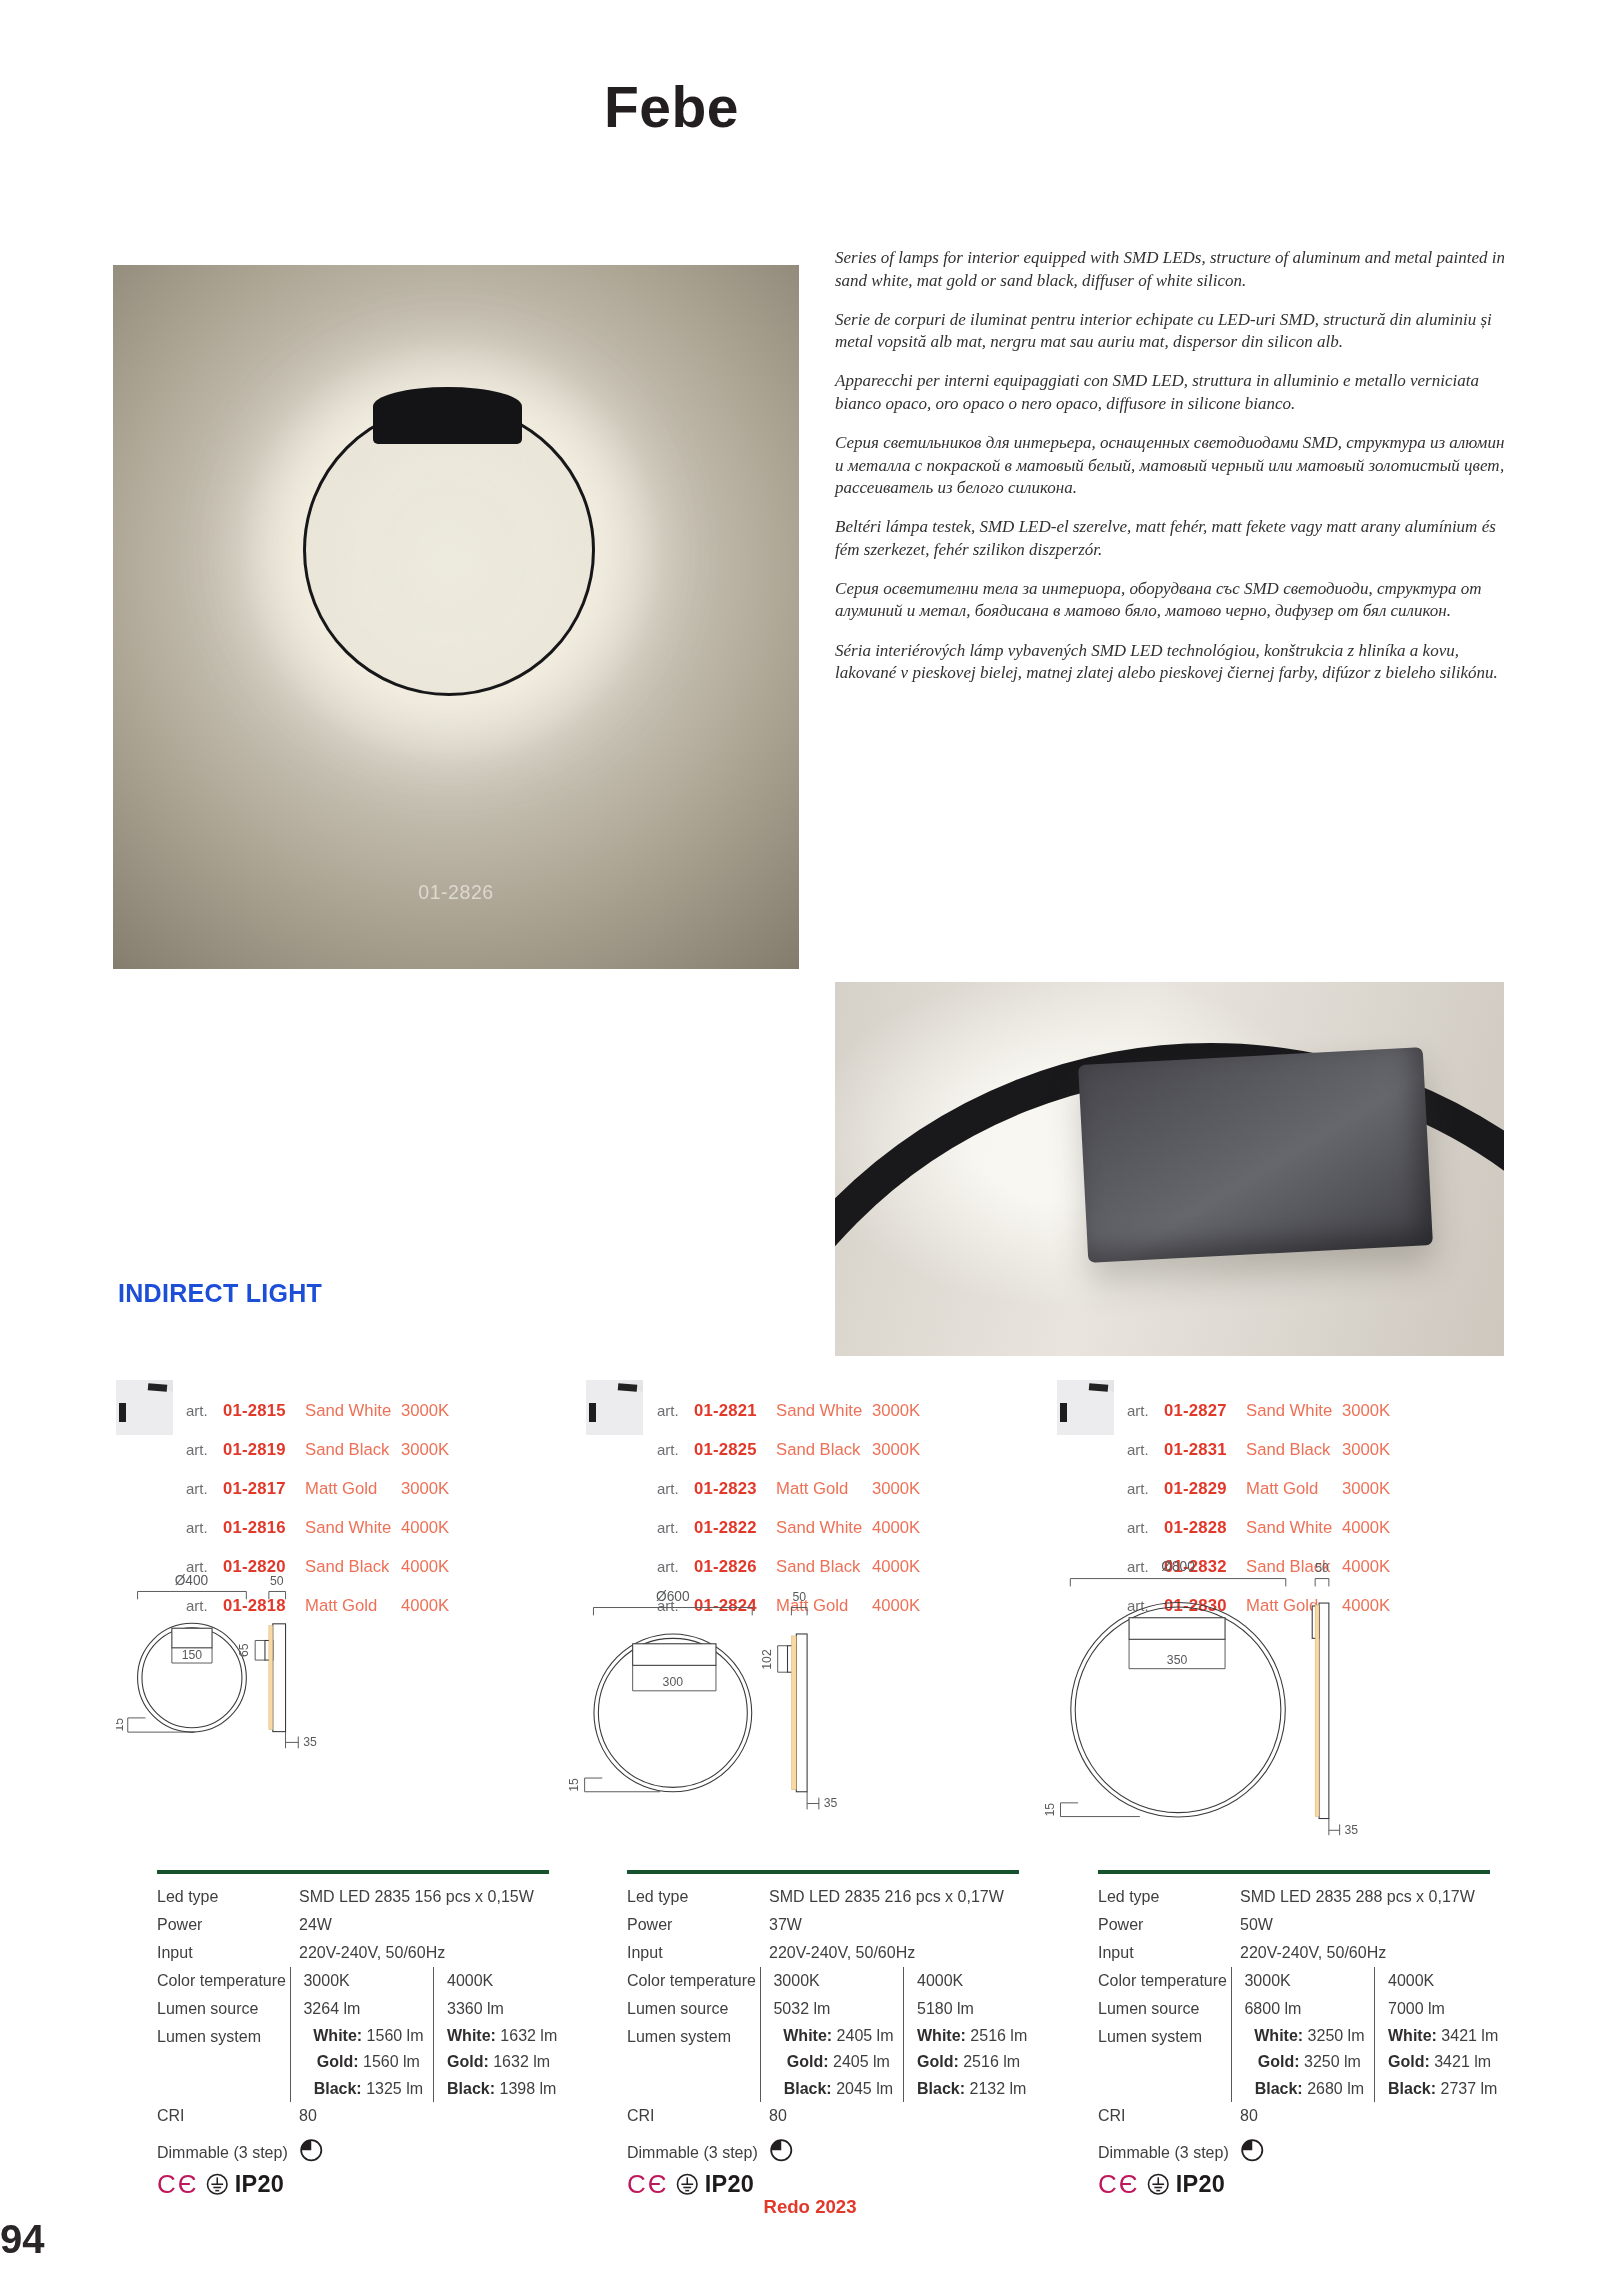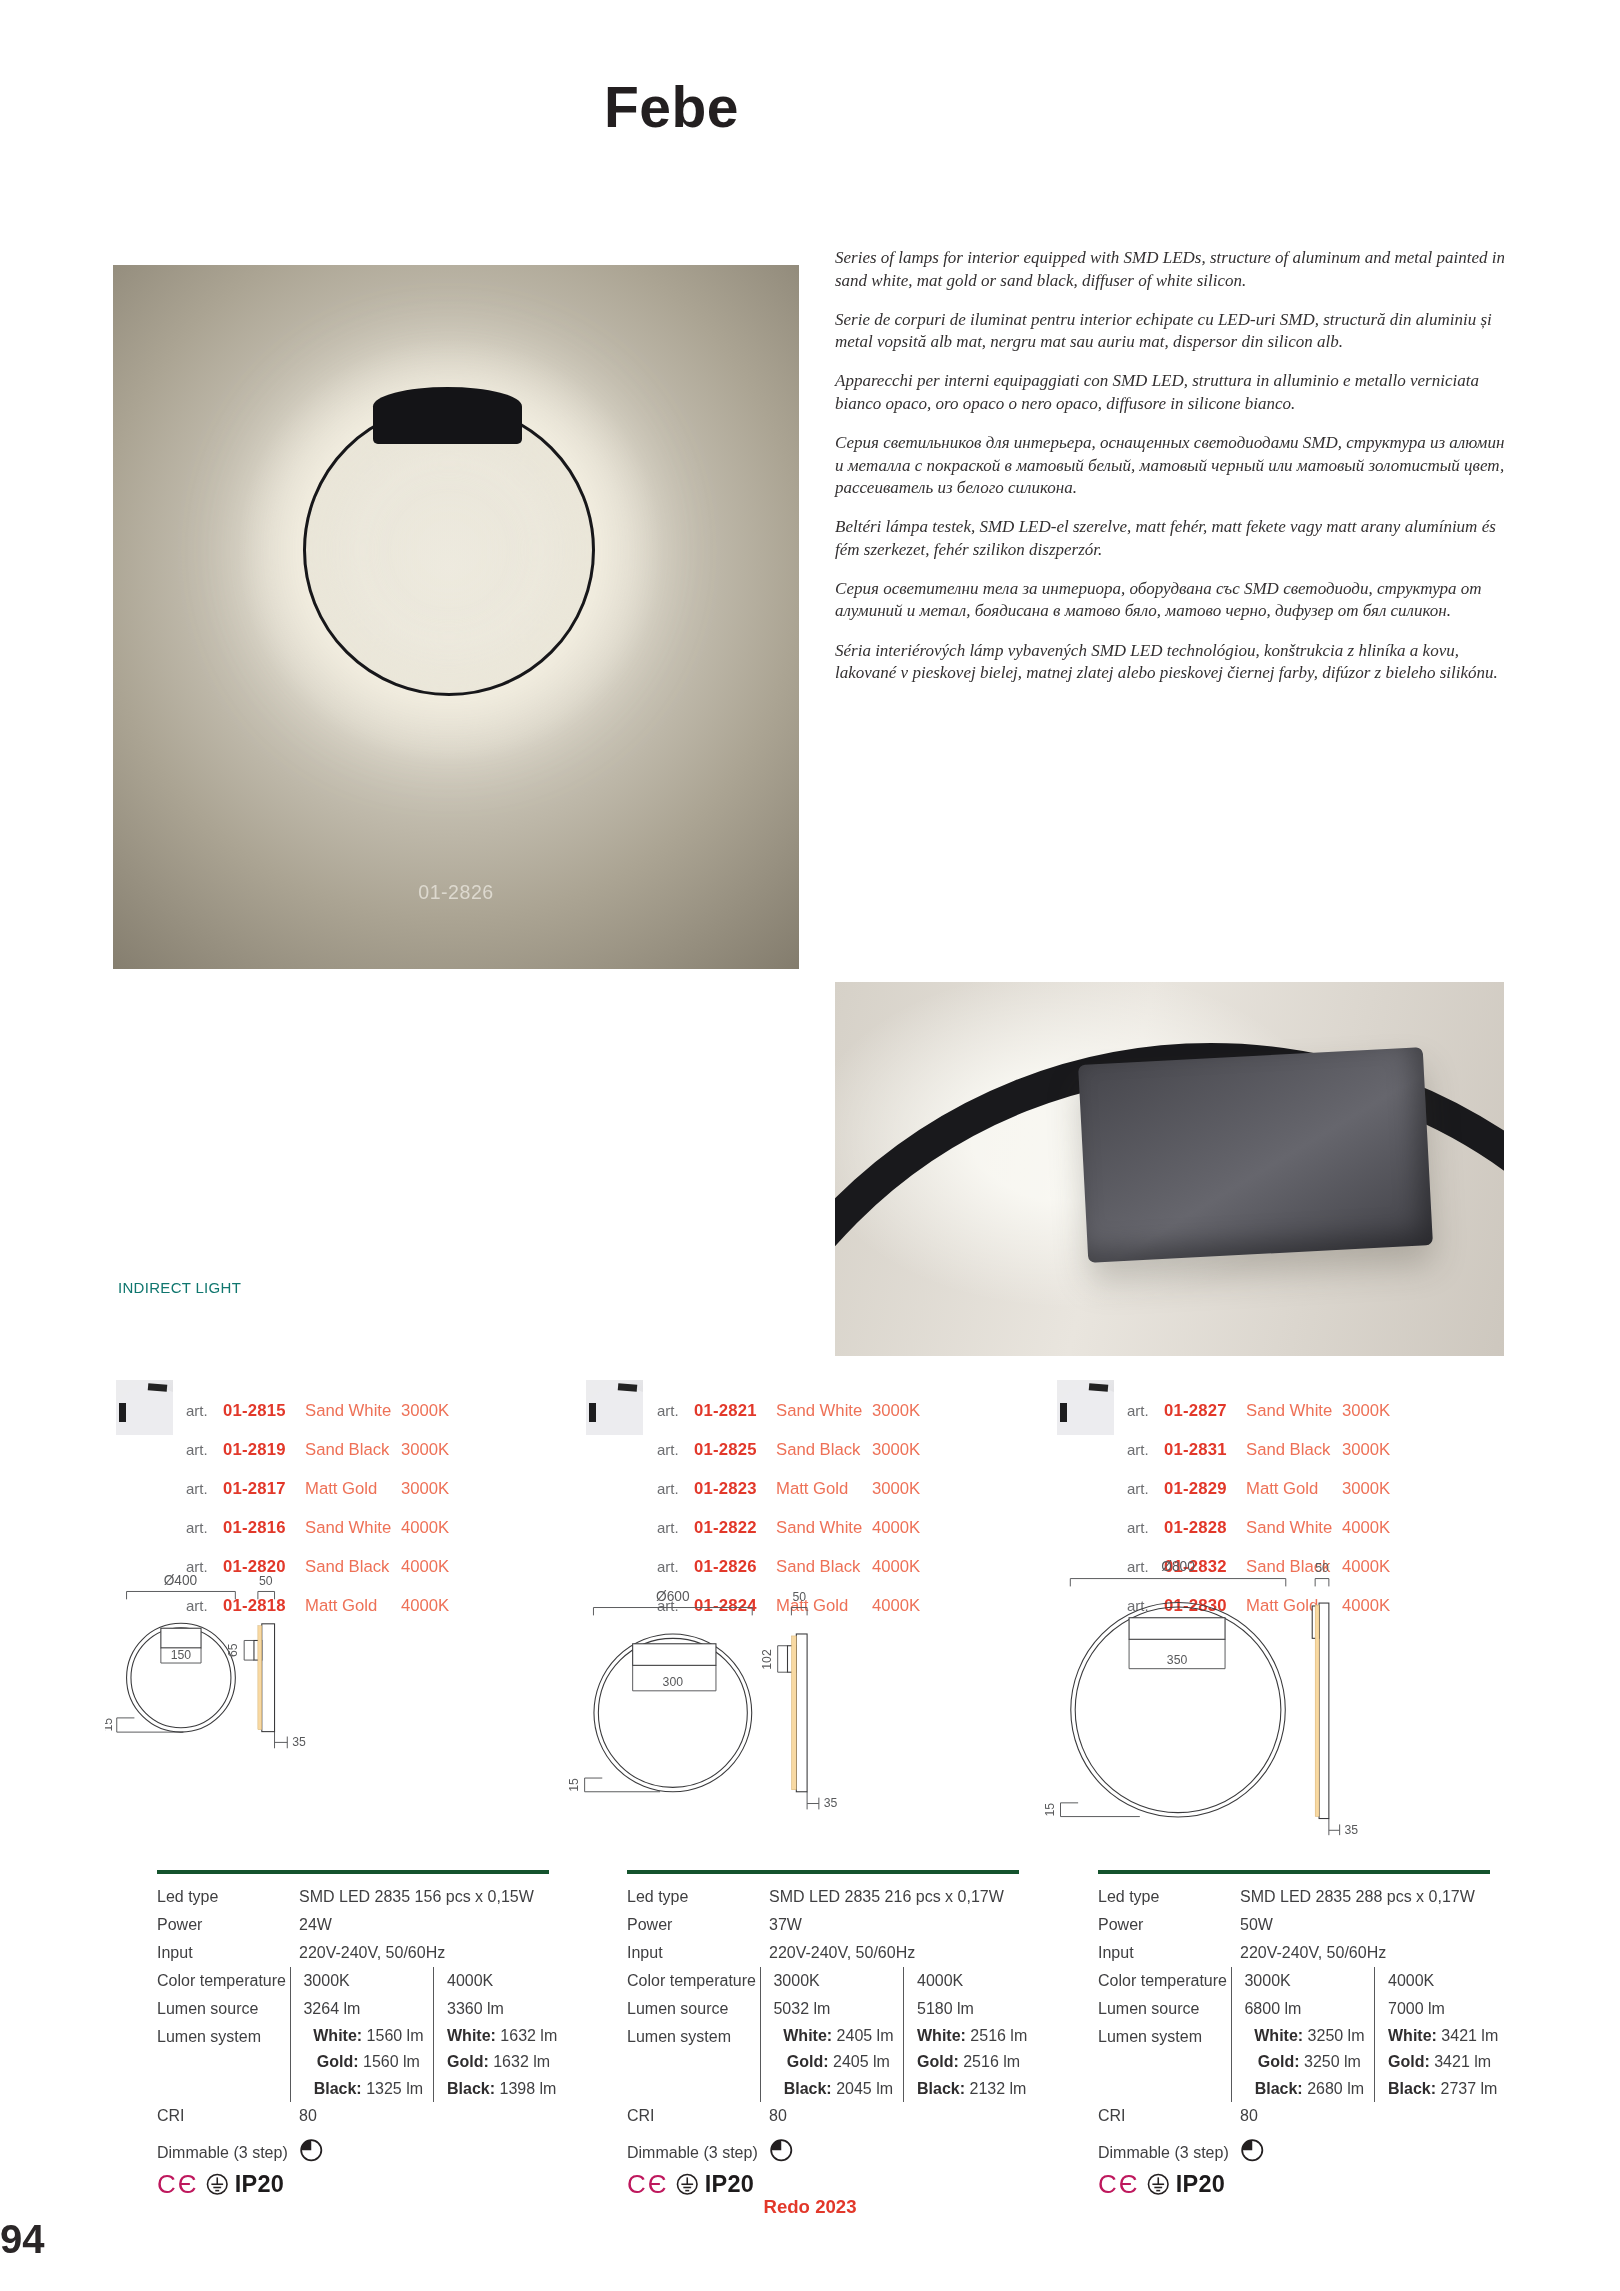--- a/index.html
+++ b/index.html
@@ -35,21 +35,21 @@
   .ph2-glow{position:absolute;left:-39px;top:-19.6px;width:549px;height:353px;border-radius:50%;
        background:radial-gradient(ellipse, rgba(255,255,250,.75) 25%, rgba(255,255,250,0) 68%);}
   .arc{position:absolute;left:-157px;top:61px;width:1000px;height:1000px;border-radius:50%;
        border:33px solid #19191c;}
   .box2{position:absolute;left:248px;top:74px;width:345px;height:198px;border-radius:6.9px;
        background:linear-gradient(152deg,#46464c 0%,#66666d 55%,#404046 100%);
        transform:rotate(-3deg);
        box-shadow:inset -9.8px -11.8px 25.5px rgba(0,0,0,.35), 0 19.6px 33px rgba(60,55,45,.25);}
 
   
-  .sec-label{left:118px;top:1279px;font-size:15px;font-weight:400;letter-spacing:0.3px;color:#0f766e;}
+  .sec-label{left:118px;top:1279px;font-size:25px;font-weight:700;letter-spacing:0.3px;color:#1d4ed8;}
 
   
   .thumb{width:57px;height:55px;background:linear-gradient(135deg,#ececee 30%,#d5d5d8 100%);overflow:hidden;}
   .thumb .face{position:absolute;left:0;top:0;width:100%;height:100%;
        clip-path:polygon(0 38%,52% 2%,100% 22%,100% 100%,0 100%);
        background:linear-gradient(160deg,#fafafb 20%,#dfdfe2 70%,#cscdd0 100%);
        background-color:#ececef;}
   .thumb .slot-top{position:absolute;left:56%;top:7%;width:34%;height:13%;background:#222;transform:rotate(5deg);}
   .thumb .slot-side{position:absolute;left:5%;top:42%;width:12%;height:34%;background:#1d1d1f;}
   .prows .prow{display:flex;height:22px;align-items:baseline;margin-top:17px;}
@@ -243,21 +243,21 @@
         <span class="temp">4000K</span>
       </div>
     <div class="prow">
         <span class="art">art.</span>
         <span class="code">01-2830</span>
         <span class="finish">Matt Gold</span>
         <span class="temp">4000K</span>
       </div>
   </div>
 
-  <div class="abs draw" style="left:105px;top:1566px;">
+  <div class="abs draw" style="left:116px;top:1566px;">
     <svg width="245" height="196" viewBox="0 0 250 200">
       <g stroke="#58595b" stroke-width="1" fill="none">
         <line x1="22" y1="26" x2="133" y2="26"></line>
           <line x1="22" y1="26" x2="22" y2="34"></line>
           <line x1="133" y1="26" x2="133" y2="34"></line>
         <line x1="12" y1="155" x2="30" y2="155"></line>
           <line x1="12" y1="169.5" x2="80" y2="169.5"></line>
           <line x1="12" y1="155" x2="12" y2="169.5"></line>
         <line x1="57" y1="83.5" x2="57" y2="99"></line>
           <line x1="98" y1="83.5" x2="98" y2="99"></line>

